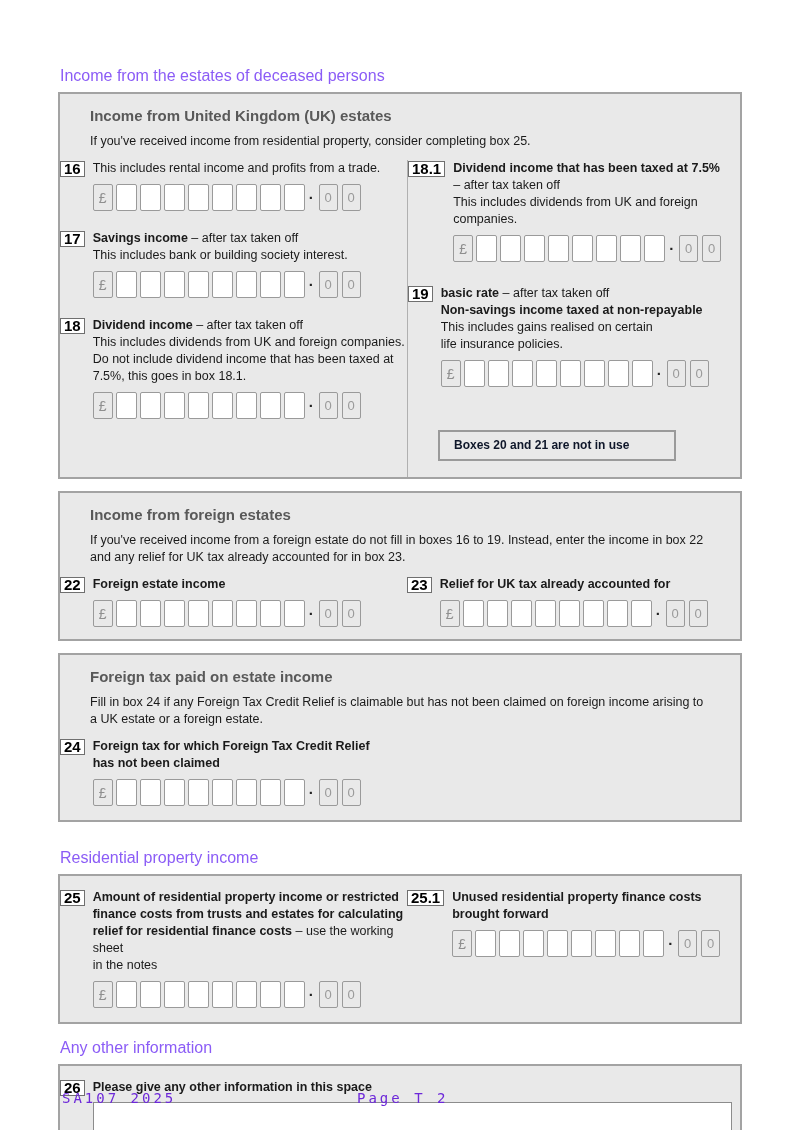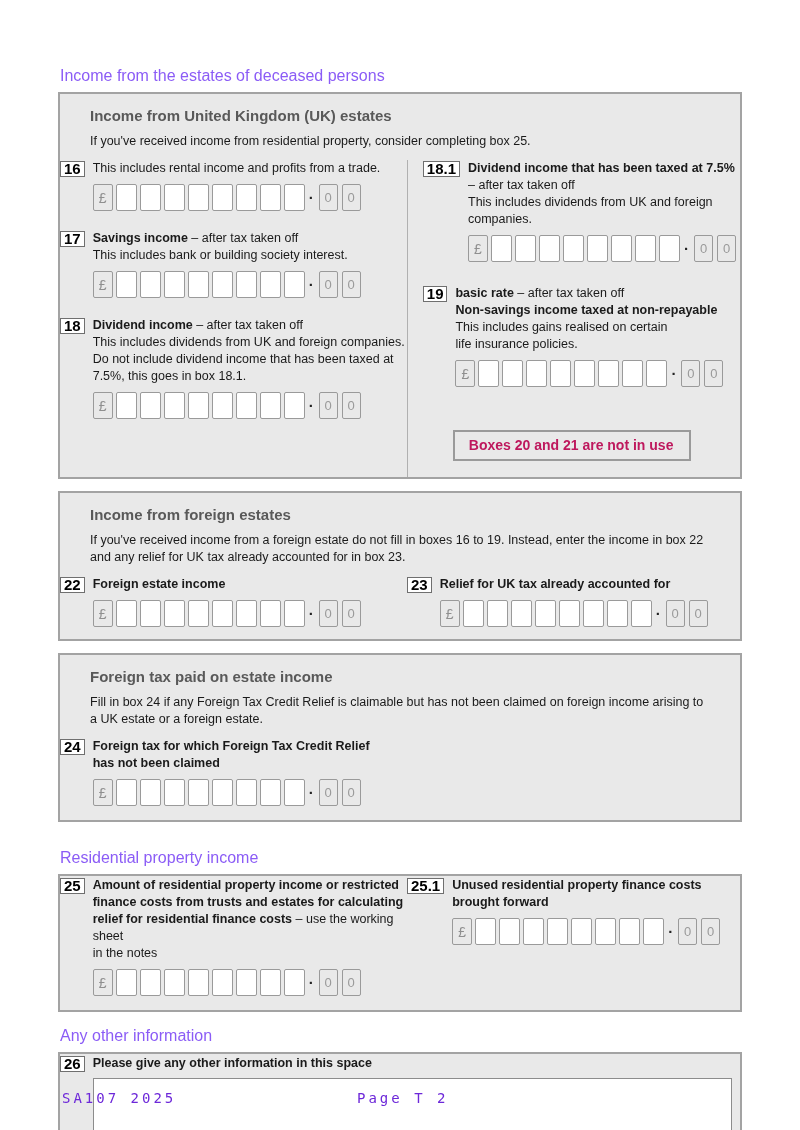--- a/index.html
+++ b/index.html
@@ -16,21 +16,21 @@
     background:#e9e9e9;border:2px solid #a3a3a3;
   }
   .panel-title{
     margin:13px 30px 9px 30px;font-size:15px;font-weight:bold;color:#595959;
   }
   .intro{margin:0 30px;font-size:12.5px;line-height:17px;color:#1a1a1a;}
   .cols{display:flex;margin-top:10px;align-items:stretch;}
   .col{box-sizing:border-box;}
   .col.left{width:347px;}
   .col.right{flex:1;}
-  .col.right.divided{border-left:1px solid #b0b0b0;padding-left:15px;}
+  .col.right.divided{border-left:1px solid #b0b0b0;}
   .single{margin-top:10px;}
   .field{display:flex;margin-bottom:17px;}
   .numbox{
     flex:0 0 auto;margin:1px 0 0 0;min-width:16px;height:14px;
     background:#fff;border:1px solid #6f6f6f;color:#000;
     font-size:15px;font-weight:bold;line-height:14px;text-align:center;
     padding:0 3px;
   }
   .fcontent{flex:1;margin-left:8px;}
   .lbl,.desc{font-size:12.5px;line-height:17px;}
@@ -40,36 +40,36 @@
   .cell{
     height:27px;box-sizing:border-box;border:1px solid #9a9a9a;border-radius:2px;
     display:flex;align-items:center;justify-content:center;
   }
   .cell.pound{width:20px;margin-right:3px;color:#8f8f8f;font-size:14px;background:transparent;}
   .cell.digit{width:21px;margin-right:3px;background:#ffffff;}
   .dot{margin:0 5px 0 1px;font-weight:bold;color:#222;font-size:15px;line-height:27px;}
   .cell.zero{width:19px;margin-right:4px;color:#9a9a9a;font-size:13px;background:transparent;}
   .notice{
     display:inline-block;margin:24px 0 16px 30px;border:2px solid #9a9a9a;
-    color:#be185d;font-weight:bold;font-size:14px;line-height:15px;
+    color:#0f172a;font-weight:bold;font-size:12px;line-height:15px;
     padding:6px 14px;min-width:206px;background:transparent;
   }
   .panel .cols .field:last-child{margin-bottom:10px;}
   .bigbox{
     background:#ffffff;border:1px solid #8c8c8c;height:96px;
     margin:6px 8px 14px 0;
   }
   .footer{position:absolute;top:1090px;left:2px;width:740px;height:20px;
     font-family:"DejaVu Sans Mono",monospace;font-size:14px;color:#6d28d9;
     letter-spacing:3px;white-space:pre;}
   .footer .fl{position:absolute;left:60px;top:0;}
   .footer .fc{position:absolute;left:355px;top:0;}
   .mt-res{margin-top:26px;}
   .mt-oth{margin-top:14px;}
-  .panel.plain-top{padding-top:1px;}
+  .panel.plain-top{padding-top:13px;}
 </style>
 </head>
 <body>
 
 <div class="page-heading first-heading">Income from the estates of deceased persons</div>
 
 <div class="panel">
   <div class="panel-title">Income from United Kingdom (UK) estates</div>
   <div class="intro">If you've received income from residential property, consider completing box 25.</div>
 

